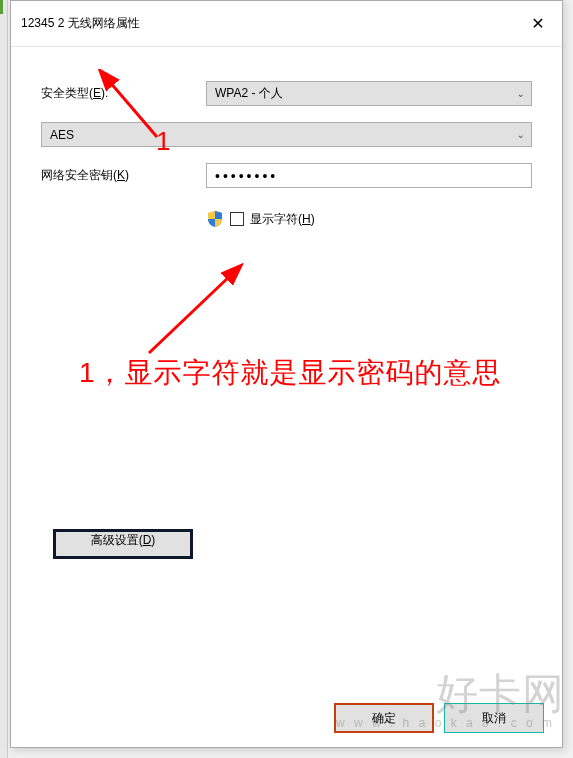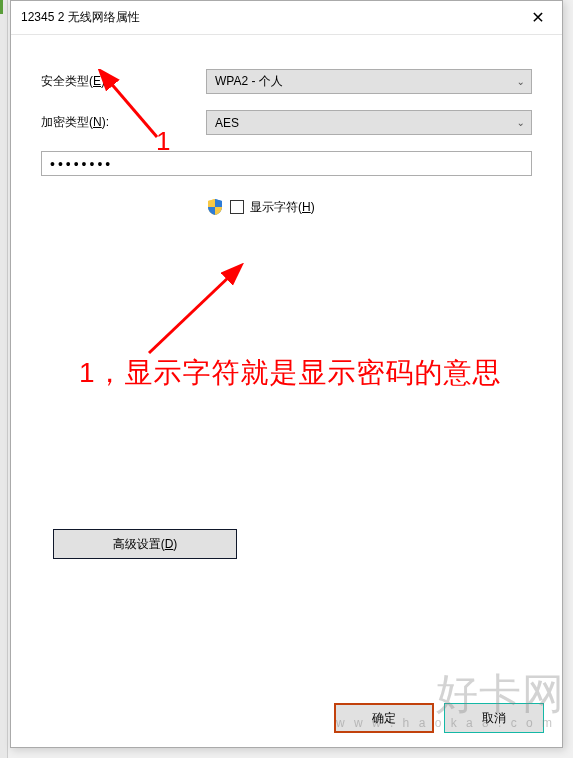--- a/index.html
+++ b/index.html
@@ -29,21 +29,21 @@
     .dialog {
       position: absolute;
       left: 10px; top: 0;
       width: 553px;
       height: 748px;
       background: #ffffff;
       border: 1px solid #aaa;
       box-shadow: 2px 2px 8px rgba(0,0,0,0.15);
     }
     .titlebar {
-      height: 34px;
+      height: 46px;
       display: flex;
       align-items: center;
       padding: 0 2px 0 10px;
       background: #ffffff;
       border-bottom: 1px solid #e5e5e5;
     }
     .titlebar-text {
       flex: 1;
       font-size: 12px;
       color: #000;
@@ -140,27 +140,26 @@
     .checkbox {
       width: 14px; height: 14px;
       border: 1px solid #333;
       background: #fff;
     }
     .checkbox-label { font-size: 12px; }
     .adv-btn {
       position: absolute;
       left: 42px;
       top: 528px;
-      width: 184px;
+      width: 140px;
       height: 30px;
       background: #e1e1e1;
-      border: 1px solid #0f172a;
-      font-size: 12px;
-      display: flex;
-      align-items: center;
+      border: 3px solid #0f172a;
+      font-size: 12px;
+      display: flex;
       justify-content: center;
       cursor: default;
     }
     .button-bar {
       position: absolute;
       right: 18px;
       bottom: 14px;
       display: flex;
       gap: 10px;
     }
@@ -245,28 +244,28 @@
 
     <div class="form-row">
       <span class="form-label">安全类型(<u>E</u>):</span>
       <div class="dropdown">
         <span class="dropdown-value">WPA2 - 个人</span>
         <span class="dropdown-arrow">⌄</span>
       </div>
     </div>
 
     <div class="form-row">
-      <span class="form-label">加密类型(<u>N</u>):</span>
       <div class="dropdown">
         <span class="dropdown-value">AES</span>
         <span class="dropdown-arrow">⌄</span>
       </div>
     </div>
 
     <div class="form-row">
+      <span class="form-label">网络安全密钥(<u>K</u>)</span>
       <div class="text-input">
         <span>••••••••</span>
       </div>
     </div>
 
     <div class="checkbox-row">
       <span class="shield-icon">
         <svg viewBox="0 0 18 18" width="18" height="18">
           <path d="M9 1 L16 3 V9 C16 13 13 16 9 17 V1 Z" fill="#2e7cd6"></path>
           <path d="M9 1 L2 3 V9 C2 13 5 16 9 17 V1 Z" fill="#f7c845"></path>

